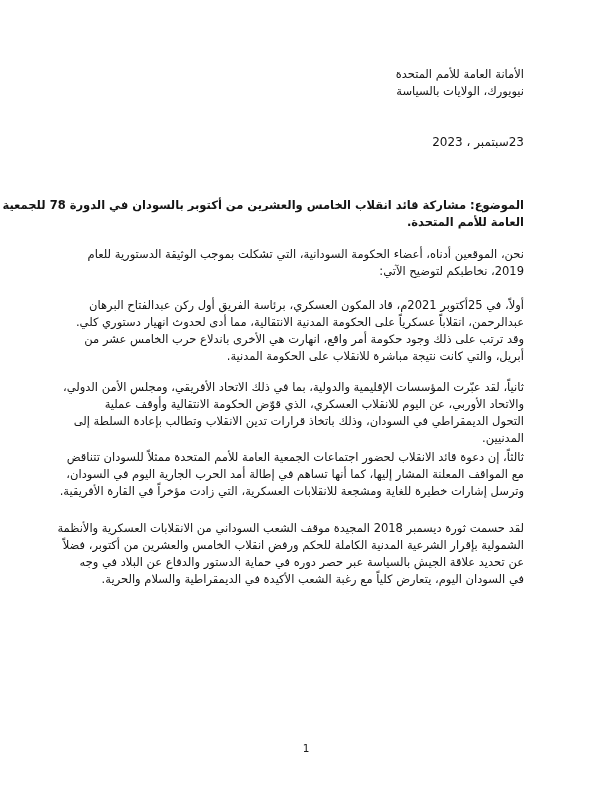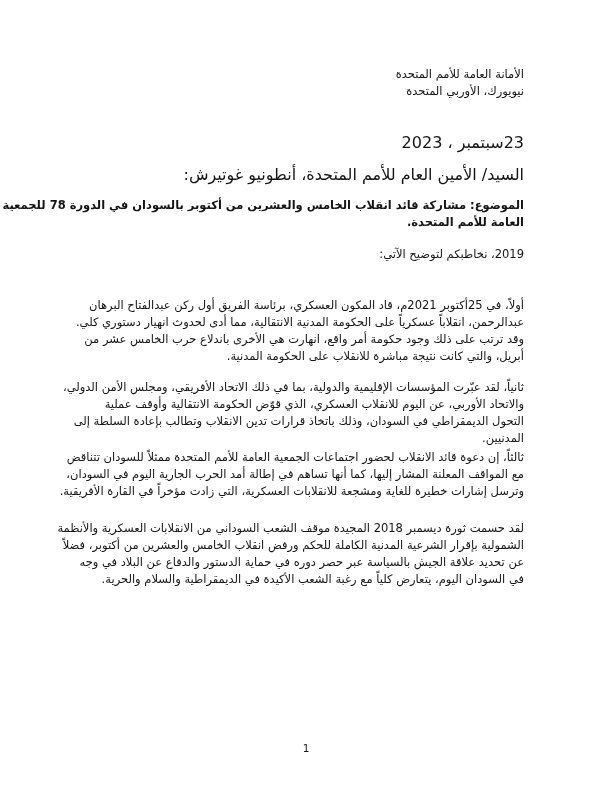--- a/index.html
+++ b/index.html
@@ -31,21 +31,21 @@
     text-align: right;
     white-space: nowrap;
     height: 17px;
   }
   .bold { font-weight: bold; }
   .single-line {
     position: absolute;
     right: 104px;
     direction: rtl;
     text-align: right;
-    font-size: 16px;
+    font-size: 12px;
     line-height: 17px;
     white-space: nowrap;
   }
   .page-number {
     position: absolute;
     top: 742px;
     left: 0;
     width: 612px;
     text-align: center;
     direction: ltr;
@@ -53,33 +53,33 @@
     color: #1a1a1a;
   }
 </style>
 </head>
 <body>
 
 <div class="page">
 
   <div class="block" style="top:66px">
       <div class="tline">الأمانة العامة للأمم المتحدة</div>
-      <div class="tline">نيويورك، الأوربي المتحدة</div>
+      <div class="tline">نيويورك، الولايات بالسياسة</div>
     </div>
 
   <div class="single-line" style="top:134px">23سبتمبر ، 2023</div>
 
-  <div class="single-line" style="top:166px">السيد/ الأمين العام للأمم المتحدة، أنطونيو غوتيرش:</div>
 
   <div class="block bold" style="top:197px">
       <div class="tline">الموضوع: مشاركة قائد انقلاب الخامس والعشرين من أكتوبر بالسودان في الدورة 78 للجمعية</div>
       <div class="tline">العامة للأمم المتحدة.</div>
     </div>
 
   <div class="block" style="top:246px">
+      <div class="tline">نحن، الموقعين أدناه، أعضاء الحكومة السودانية، التي تشكلت بموجب الوثيقة الدستورية للعام</div>
       <div class="tline">2019، نخاطبكم لتوضيح الآتي:</div>
     </div>
 
   <div class="block" style="top:297px">
       <div class="tline">أولاً، في  25أكتوبر 2021م، قاد المكون العسكري، برئاسة الفريق أول ركن عبدالفتاح البرهان</div>
       <div class="tline">عبدالرحمن، انقلاباً عسكرياً على الحكومة المدنية الانتقالية، مما أدى لحدوث انهيار دستوري كلي.</div>
       <div class="tline">وقد ترتب على ذلك وجود حكومة أمر واقع، انهارت هي الأخرى باندلاع حرب الخامس عشر من</div>
       <div class="tline">أبريل، والتي كانت نتيجة مباشرة للانقلاب على الحكومة المدنية.</div>
     </div>
 

